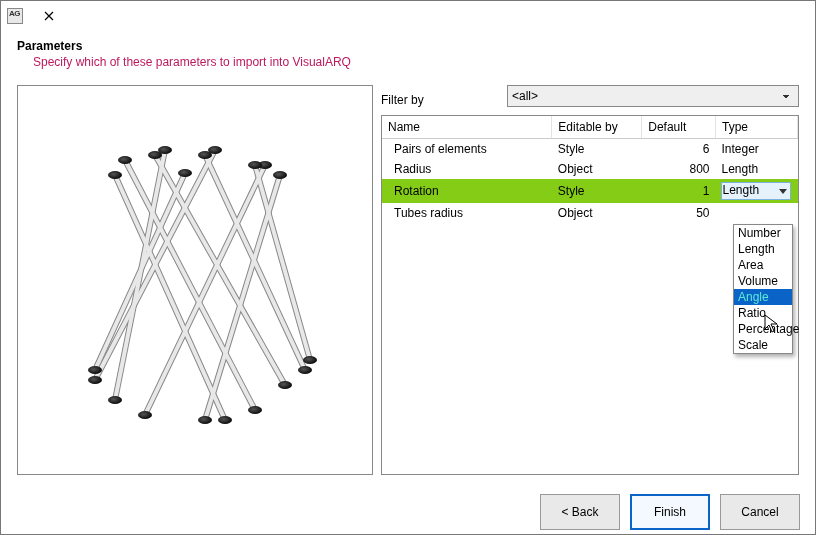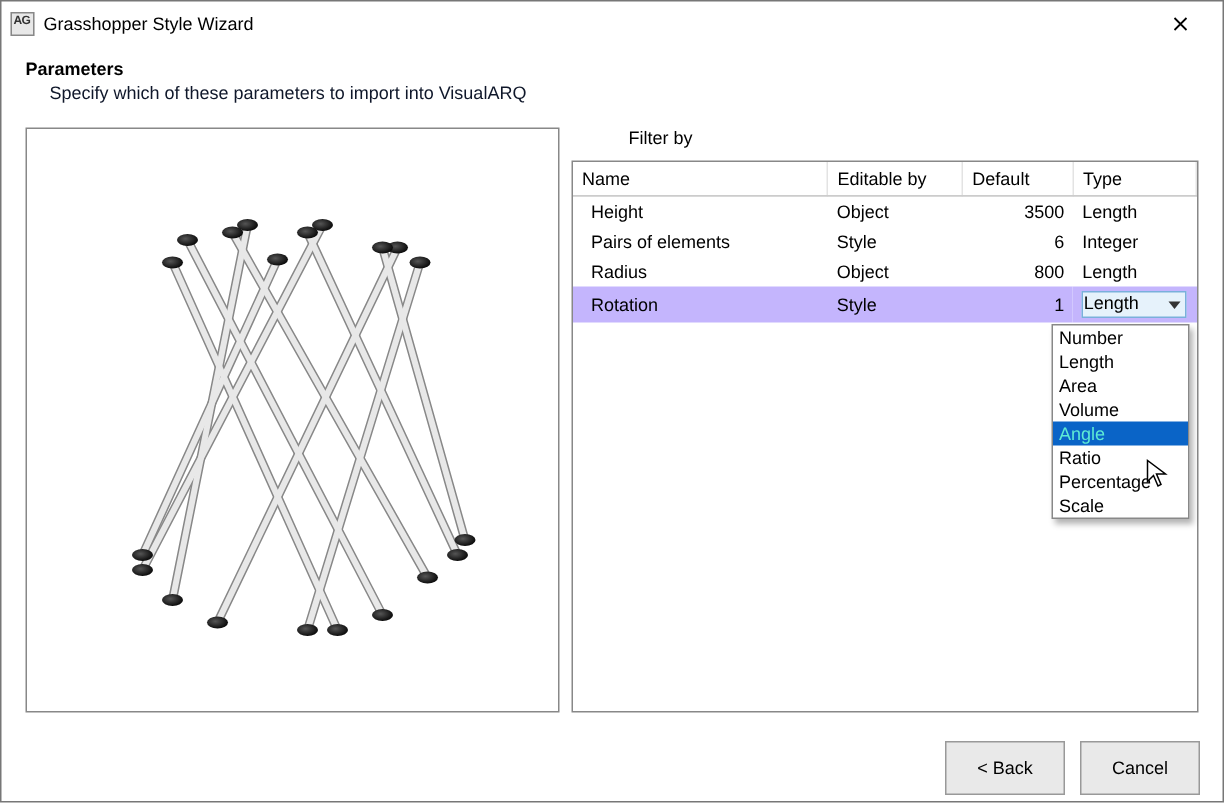--- a/index.html
+++ b/index.html
@@ -5,52 +5,51 @@
   * { box-sizing: border-box; margin: 0; padding: 0; font-family: "Segoe UI", Tahoma, sans-serif; font-size: 12px; }
   body { background: #fff; width: 816px; height: 535px; border: 1px solid #777; overflow: hidden; }
   .titlebar { display: flex; align-items: center; height: 30px; padding: 0 8px 0 6px; }
   .titlebar .app-icon { width: 16px; height: 16px; margin-right: 6px; background: #e8e8e8; border: 1px solid #888; position: relative; }
   .titlebar .app-icon::after { content: "AG"; position: absolute; top: 0; left: 1px; font-size: 8px; font-weight: bold; letter-spacing: -0.5px; color: #333; }
   .titlebar .title { flex: 1; color: #000; }
   .titlebar .close { width: 40px; height: 30px; display: flex; align-items: center; justify-content: center; cursor: pointer; }
   .titlebar .close svg { width: 10px; height: 10px; }
   .section { padding: 8px 16px 4px 16px; }
   .section-title { font-weight: bold; margin-bottom: 2px; }
-  .section-desc { padding-left: 16px; color: #0f172a; }
+  .section-desc { padding-left: 16px; color: #be185d; }
   .content { display: flex; padding: 12px 16px 0 16px; gap: 8px; }
   .preview { width: 356px; height: 390px; border: 1px solid #888; background: #fff; position: relative; display: flex; align-items: center; justify-content: center; }
   .preview svg { width: 280px; height: 320px; }
   .right-pane { flex: 1; display: flex; flex-direction: column; }
-  .filter-row { display: flex; align-items: flex-end; gap: 8px; margin-bottom: 8px; margin-left: 38px; }
+  .filter-row { display: flex; align-items: flex-end; gap: 8px; margin-bottom: 8px; }
   .filter-row label { width: 118px; }
   .filter-row select { flex: 1; height: 22px; border: 1px solid #888; background: #efefef; padding: 0 4px; appearance: none; -webkit-appearance: none; background-image: linear-gradient(45deg, transparent 50%, #333 50%), linear-gradient(135deg, #333 50%, transparent 50%); background-position: calc(100% - 12px) 9px, calc(100% - 8px) 9px; background-size: 4px 4px, 4px 4px; background-repeat: no-repeat; }
   .grid-wrap { flex: 1; border: 1px solid #888; min-height: 0; height: 280px; position: relative; overflow: visible; }
   table.grid { width: 100%; border-collapse: collapse; }
   table.grid th { text-align: left; font-weight: normal; padding: 4px 6px; border-bottom: 1px solid #ccc; border-right: 1px solid #e3e3e3; background: #fff; margin-top: 20px; }
   table.grid th:nth-child(3) { text-align: left; }
   table.grid td { padding: 3px 6px; }
   table.grid td:nth-child(3) { text-align: right; }
-  tr.row-selected { background: #c4b5fd; }
+  tr.row-selected { background: #84cc16; }
   .type-cell-select { width: 70px; height: 18px; border: 1px solid #7ab0db; background: #e6f2fb; padding-right: 14px; position: relative; display: inline-block; }
   .type-cell-select::after { content: ""; position: absolute; right: 3px; top: 6px; width: 0; height: 0; border-left: 4px solid transparent; border-right: 4px solid transparent; border-top: 5px solid #333; }
-  .dropdown-popup { position: absolute; top: 108px; right: 5px; width: 92px; background: #fff; border: 1px solid #888; box-shadow: 2px 3px 4px rgba(0,0,0,0.3); z-index: 50; }
+  .dropdown-popup { position: absolute; top: 108px; right: 5px; width: 60px; background: #fff; border: 1px solid #888; box-shadow: 2px 3px 4px rgba(0,0,0,0.3); z-index: 50; }
   .dropdown-popup .opt { padding: 1px 4px; cursor: pointer; }
   .dropdown-popup .opt.highlight { background: #0a64c7; color: #5eead4; }
   .cursor-icon { position: absolute; top: 198px; right: 18px; z-index: 60; pointer-events: none; }
   .cursor-icon svg { width: 16px; height: 20px; }
   .footer { position: absolute; bottom: 0; left: 0; right: 0; height: 46px; display: flex; align-items: center; justify-content: flex-end; gap: 10px; padding: 0 16px; }
   .footer button { min-width: 80px; height: 36px; border: 1px solid #999; background: #e9e9e9; padding: 0 16px; cursor: pointer; }
   .footer button.primary { border: 2px solid #0a64c7; background: #f4f9ff; }
 </style>
 </head>
 <body>
 
 <div class="titlebar">
   <div class="app-icon"></div>
-  <div class="title">Grasshopper Style Wizard</div>
   <div class="close">
     <svg viewBox="0 0 10 10">
         <path d="M1 1 L9 9 M9 1 L1 9" stroke="#000" stroke-width="1.2" fill="none"></path>
       </svg>
   </div>
 </div>
 
 <div class="section">
   <div class="section-title">Parameters</div>
   <div class="section-desc">Specify which of these parameters to import into VisualARQ</div>
@@ -112,56 +111,59 @@
         <ellipse cx="170" cy="300" rx="7" ry="4"></ellipse>
           <ellipse cx="40" cy="250" rx="7" ry="4"></ellipse>
       </g>
     </svg>
   </div>
 
   <div class="right-pane">
 
     <div class="filter-row">
       <label>Filter by</label>
+      <select>
+        <option>&lt;all&gt;</option>
+      </select>
     </div>
 
     <div class="grid-wrap">
       <table class="grid">
         <thead>
           <tr>
             <th style="width:42%">Name</th>
             <th style="width:22%">Editable by</th>
             <th style="width:18%">Default</th>
             <th style="width:18%">Type</th>
           </tr>
         </thead>
         <tbody id="grid-body">
-            <tr>
-              <td style="padding-left: 12px;">Height</td>
-              <td>Object</td>
-              <td>3500</td>
-              <td>Length</td>
-            </tr>
             <tr>
               <td style="padding-left: 12px;">Pairs of elements</td>
               <td>Style</td>
               <td>6</td>
               <td>Integer</td>
             </tr>
             <tr>
               <td style="padding-left: 12px;">Radius</td>
               <td>Object</td>
               <td>800</td>
               <td>Length</td>
             </tr>
             <tr class="row-selected">
               <td style="padding-left: 12px;">Rotation</td>
               <td>Style</td>
               <td>1</td>
               <td><span class="type-cell-select"> Length</span></td>
+            </tr>
+            <tr>
+              <td style="padding-left: 12px;">Tubes radius</td>
+              <td>Object</td>
+              <td>50</td>
+              <td></td>
             </tr>
           </tbody>
       </table>
 
       <div class="dropdown-popup" id="type-popup">
           <div class="opt">Number</div>
           <div class="opt">Length</div>
           <div class="opt">Area</div>
           <div class="opt">Volume</div>
           <div class="opt highlight">Angle</div>
@@ -174,14 +176,15 @@
             <path d="M1 1 L1 15 L5 11 L8 18 L10 17 L7 10 L13 10 Z" fill="#fff" stroke="#000" stroke-width="1"></path>
           </svg>
       </div>
     </div>
 
   </div>
 </div>
 
 <div class="footer">
   <button>&lt; Back</button>
+  <button class="primary">Finish</button>
   <button>Cancel</button>
 </div>
 
 </body></html>

